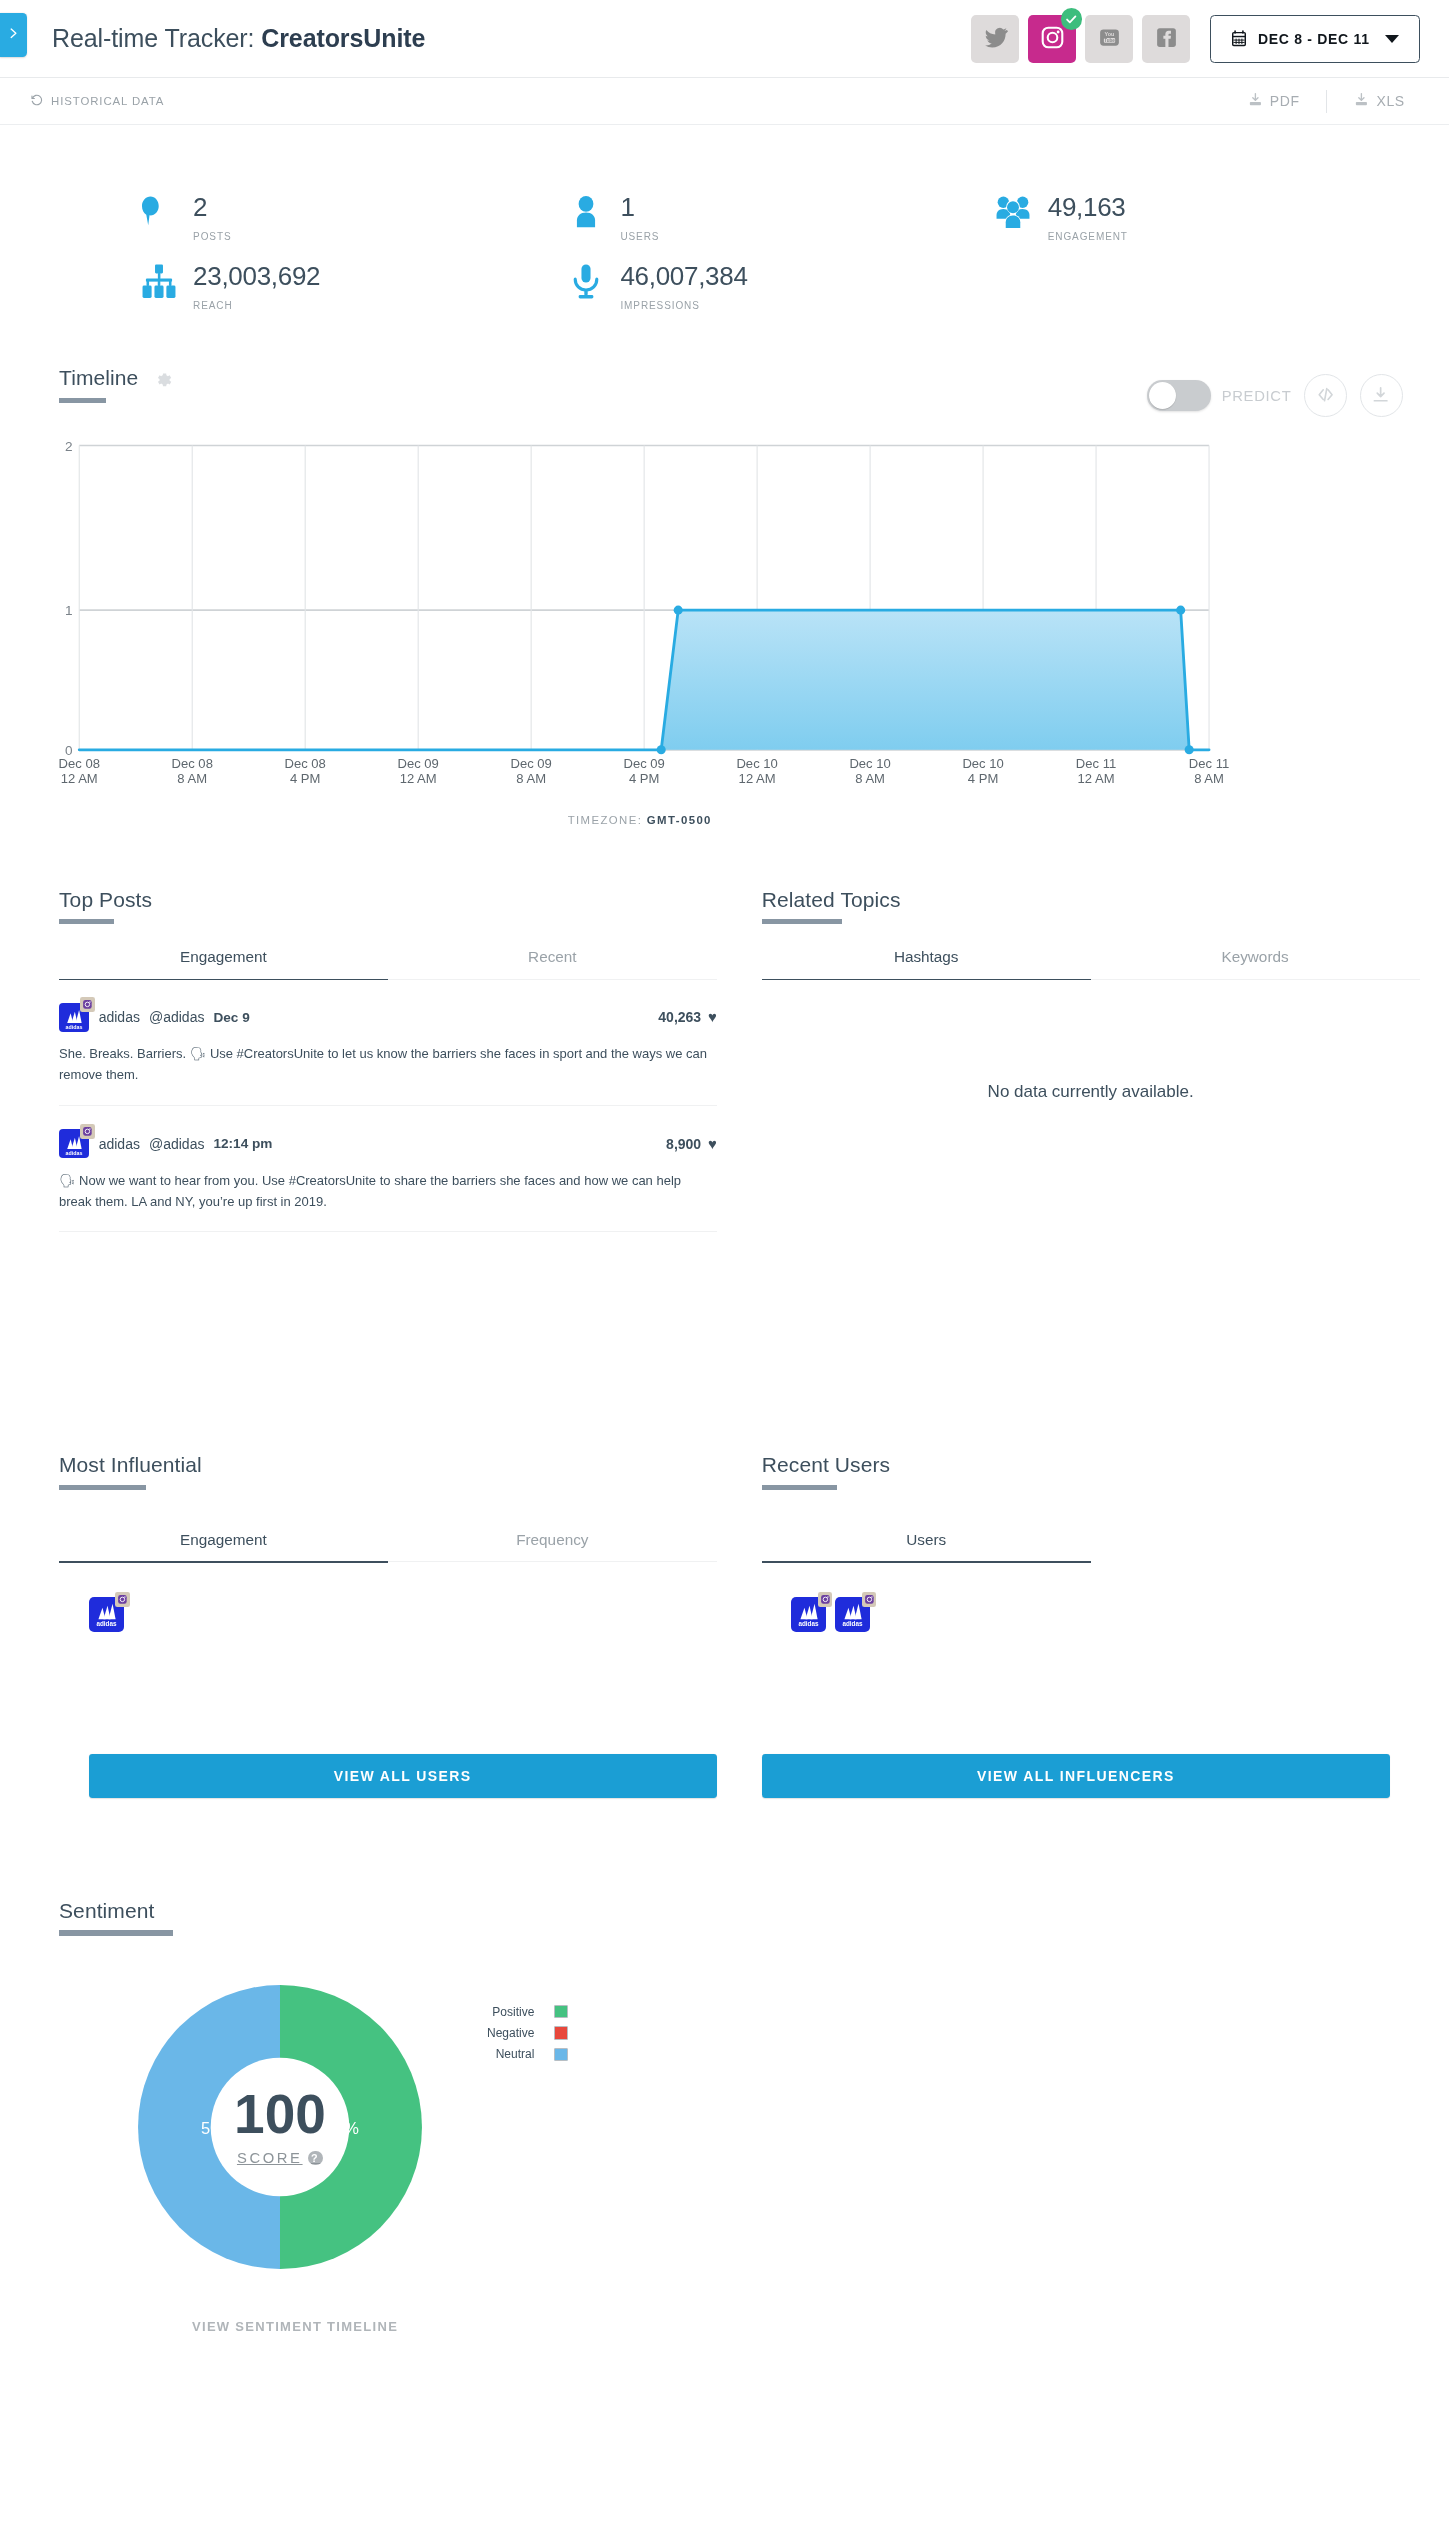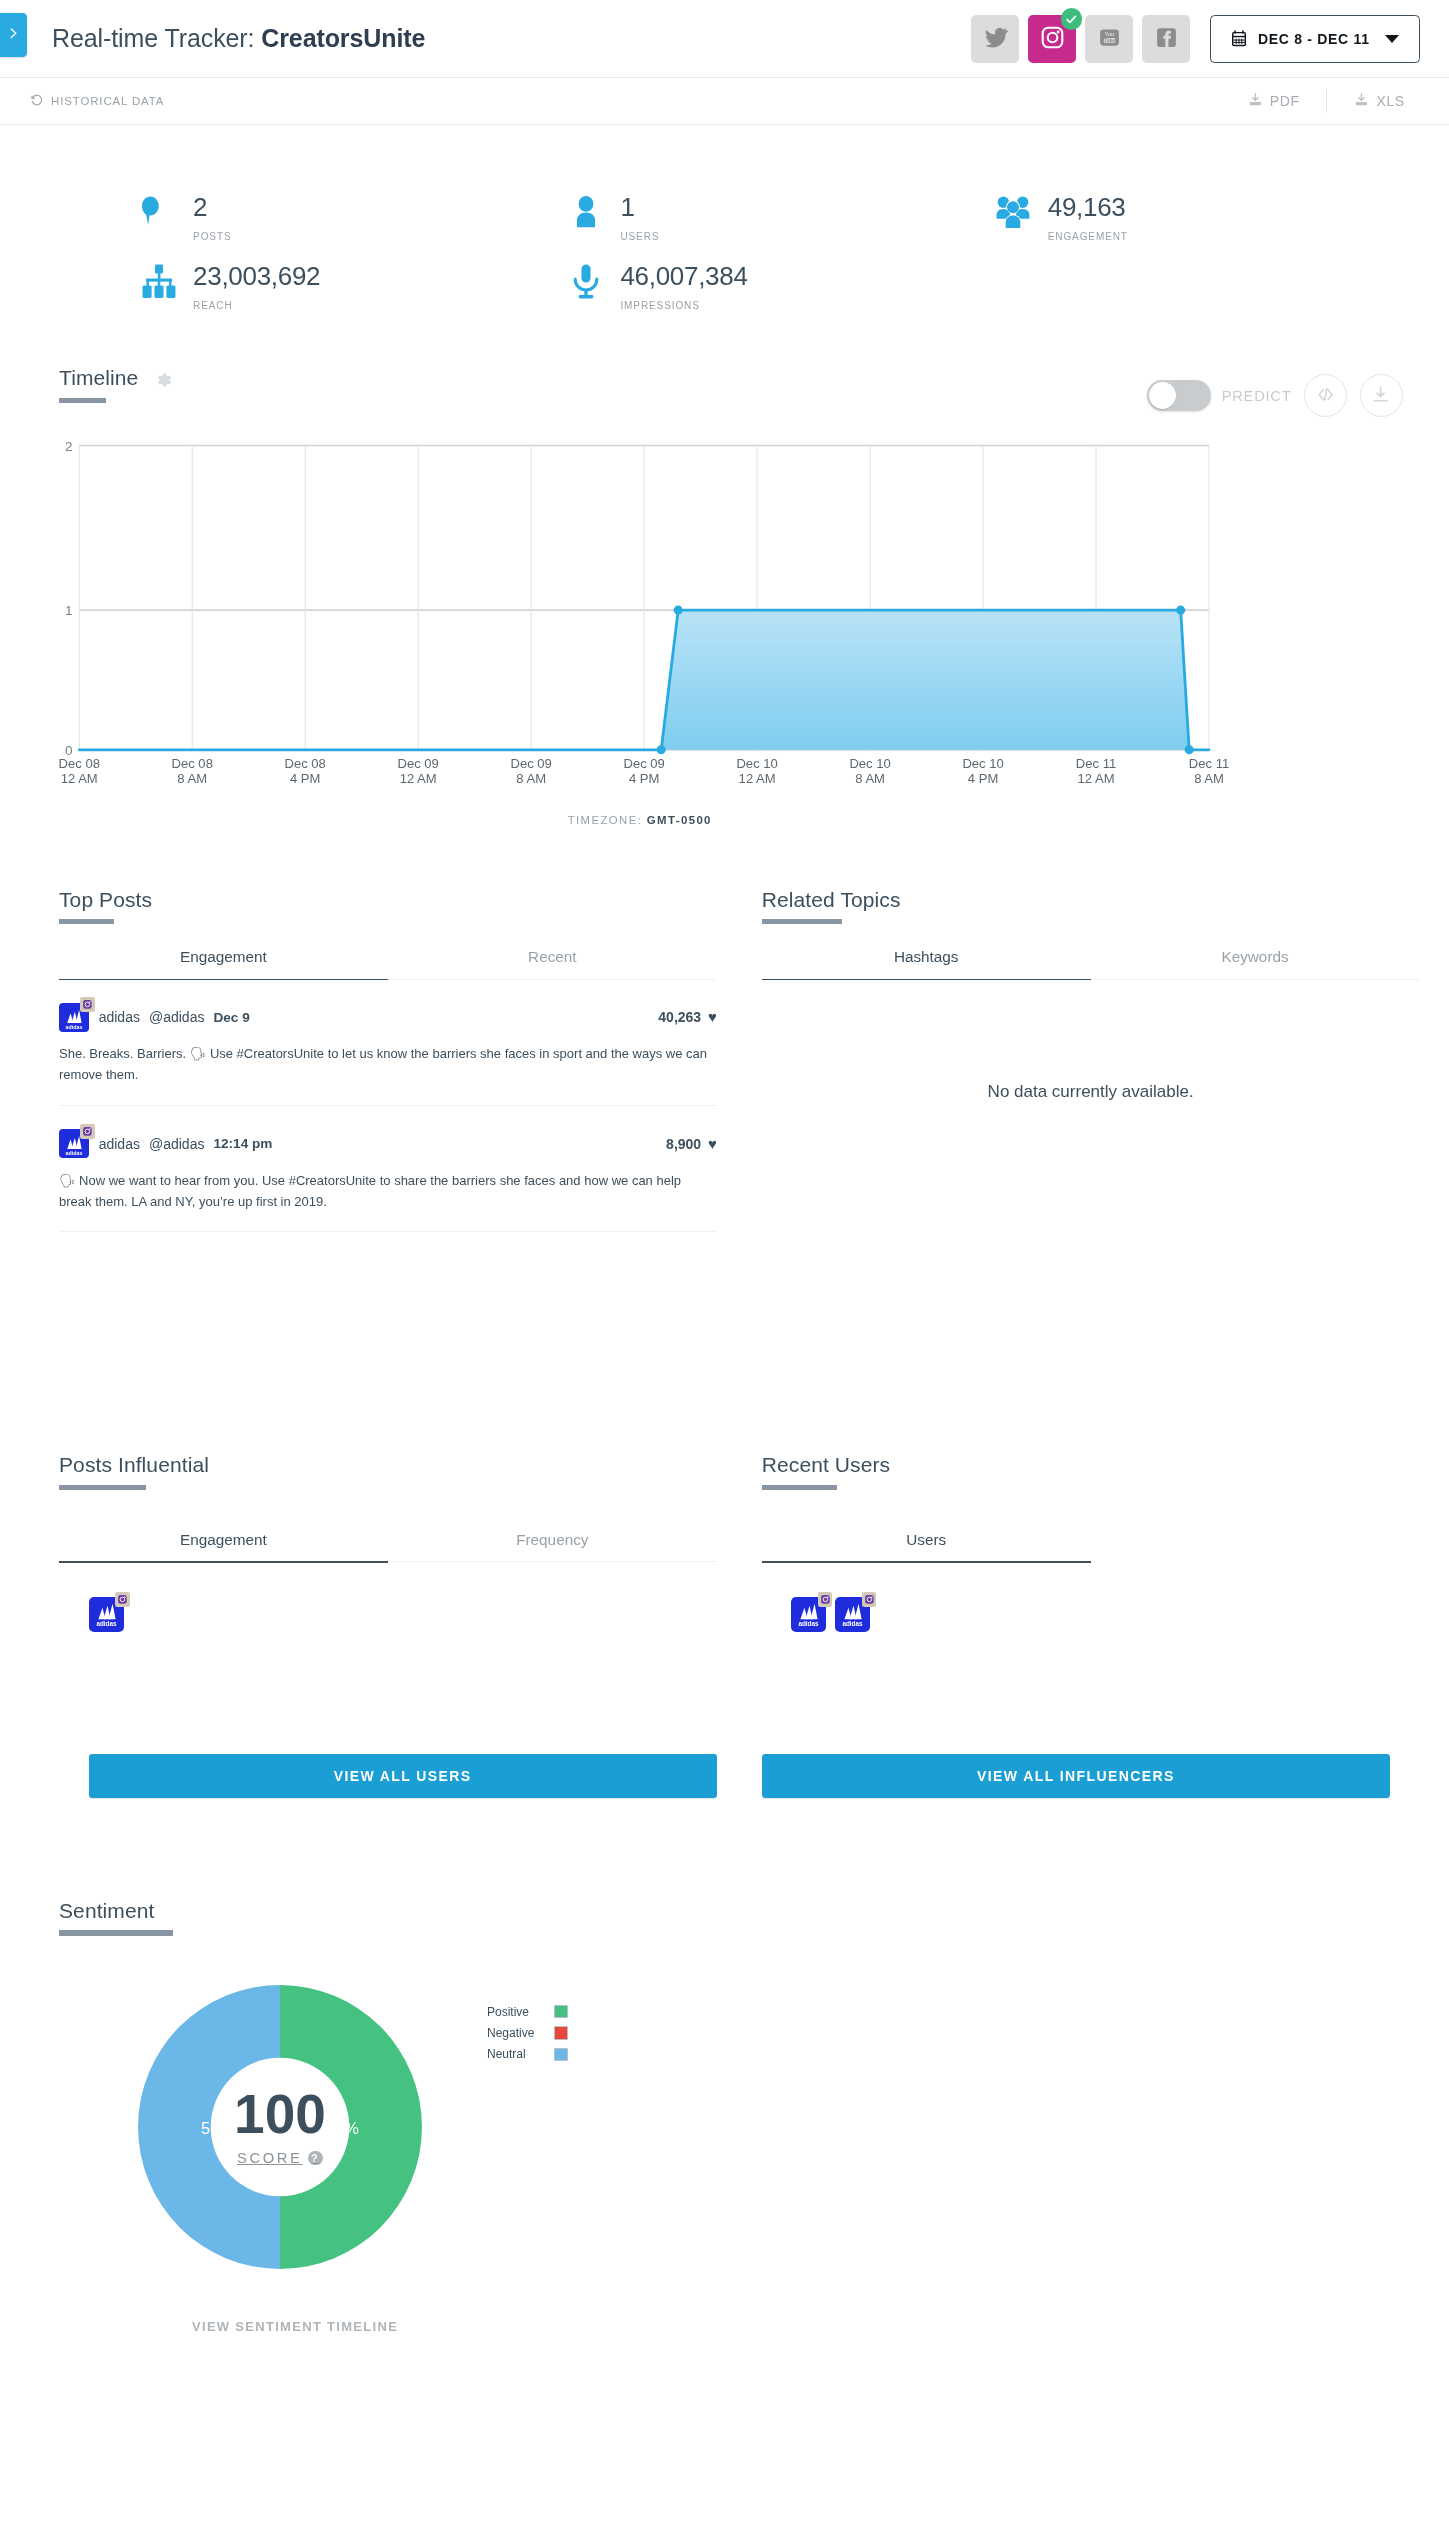--- a/index.html
+++ b/index.html
@@ -277,21 +277,21 @@
     color: #fff; font-size: 14px; font-weight: 700; letter-spacing: 1.4px;
     cursor: pointer; box-shadow: 0 0.6px 1.1px rgba(0,0,0,.12);
   }
 
   
   .sentiment-block { margin-top: 101px; padding-left: 29.5px; }
   .donut-area { position: relative; margin-top: 32px; padding-left: 62px; }
   .donut-flex { display: flex; align-items: flex-start; }
   .legend { margin: 37px 0 0 48px; }
   .legend-row {
-    display: flex; align-items: center; justify-content: space-between;
+    display: flex; align-items: center; justify-content: flex-end;
     gap: 20px; margin-bottom: 7.4px;
   }
   .legend-label { font-size: 12px; color: #3d4f5d; }
   .legend-swatch {
     width: 13.6px; height: 13.6px; border: 1.1px solid #b8bec3; border-radius: 1.1px;
   }
   .view-sent {
     margin-top: 33px; padding-left: 133px;
     font-size: 13px; letter-spacing: 1.3px; font-weight: 700;
     color: #b0b5b9; cursor: pointer;
@@ -688,21 +688,21 @@
       </div>
 
       <div class="nodata">No data currently available.</div>
     </div>
   </div>
 
   <div class="panels" style="margin-top:221px;">
 
     <div class="panel">
       <div class="sec-head">
-        <div class="sec-title">Posts Influential</div>
+        <div class="sec-title">Most Influential</div>
         <div class="sec-underline" style="width:87px;"></div>
       </div>
       <div class="tabs" style="margin-top:41px;">
         <div class="tab active">Engagement</div>
         <div class="tab">Frequency</div>
       </div>
       <div class="avatar-row">
         <div class="avatar-lg-wrap">
           <div class="avatar-lg">
             <svg viewBox="0 0 46 46">

